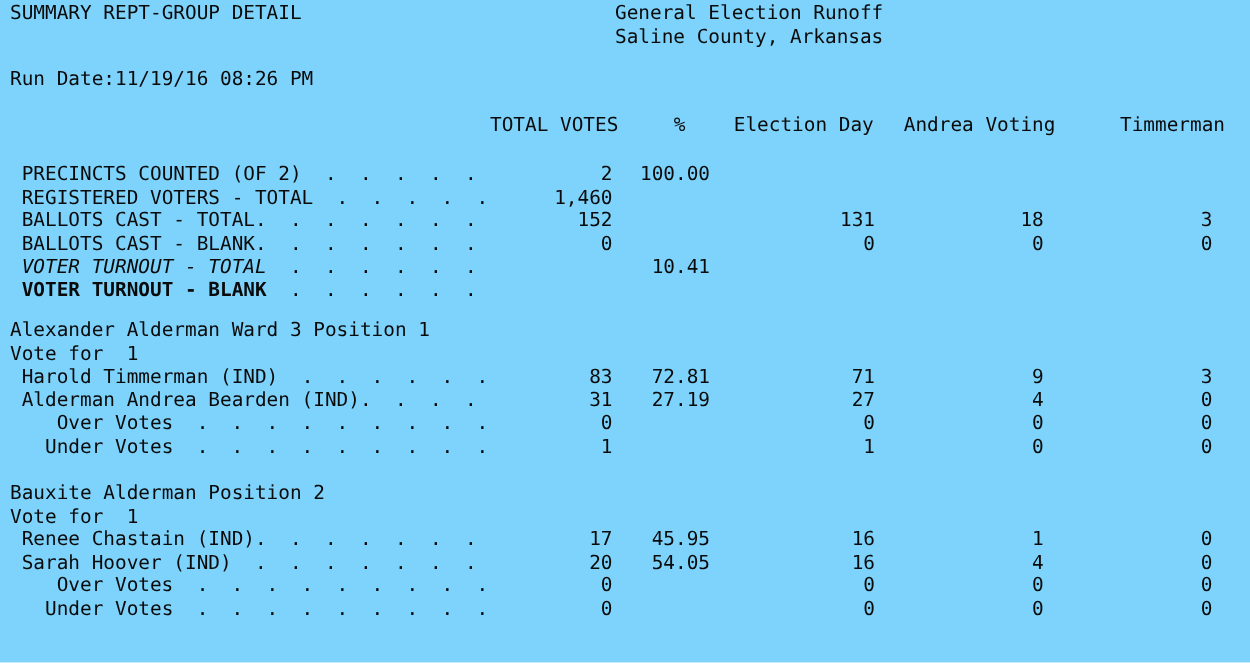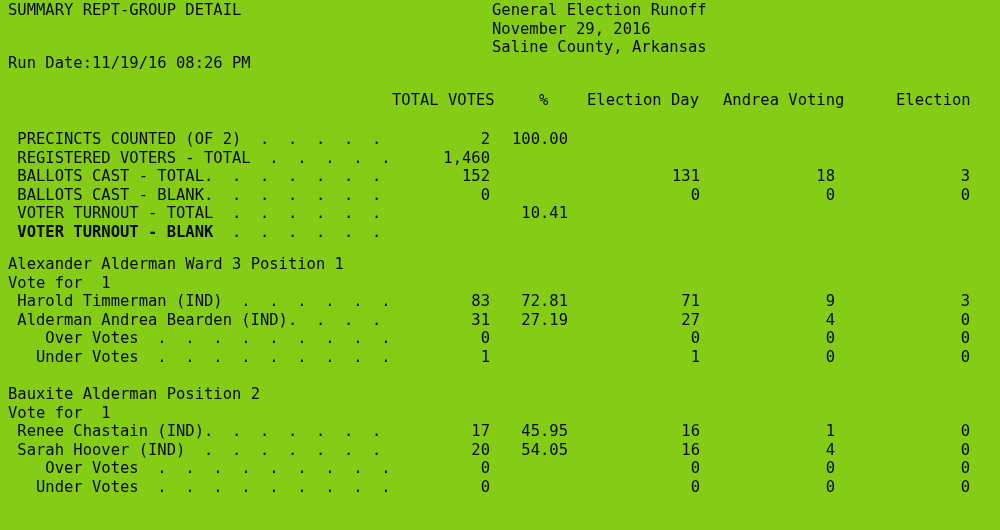--- a/index.html
+++ b/index.html
@@ -4,21 +4,21 @@
 <style>
   html, body {
     margin: 0;
     padding: 0;
     background: #ffffff;
   }
   .page {
     position: relative;
     width: 1000px;
     height: 530px;
-    background: #84cc16;
+    background: #7dd3fc;
     color: #0a0a0a;
     font-family: "DejaVu Sans Mono", "Liberation Mono", monospace;
     font-size: 15.5px;
     overflow: hidden;
   }
   .line {
     position: absolute;
     white-space: pre;
   }
   .report-title { left: 8px; top: 1px; }
@@ -78,38 +78,37 @@
 </head>
 <body>
 
 <div class="page">
 
   <div class="line report-title">SUMMARY REPT-GROUP DETAIL</div>
   <div class="line run-date">Run Date:11/19/16 08:26 PM</div>
 
   <div class="election-block">
     <div>General Election Runoff</div>
-    <div>November 29, 2016</div>
     <div>Saline County, Arkansas</div>
   </div>
 
   <div class="colheads">
     <span class="ch" style="left:392px">TOTAL VOTES</span>
     <span class="ch" style="left:539px">%</span>
     <span class="ch" style="left:587px">Election Day</span>
     <span class="ch" style="left:723px">Andrea Voting</span>
-    <span class="ch" style="left:896px">Election</span>
+    <span class="ch" style="left:896px">Timmerman</span>
   </div>
 
   <div id="stats" class="section" style="top:130px">
       <div class="row"><span class="lbl" style="padding-left: 9.33px;">PRECINCTS COUNTED (OF 2)</span><span class="dots">  .  .  .  .  .  .  .  .  .  .  .  .  .  .  .  .  .  .  .  .  .  .  .  .  .  .  .  .  .  .  .  .  .  .  .  .  .  .  .  .  </span><span class="c tv">2</span><span class="c pct">100.00</span><span class="c ed"></span><span class="c ev"></span><span class="c ab"></span></div>
       <div class="row"><span class="lbl" style="padding-left: 9.33px;">REGISTERED VOTERS - TOTAL</span><span class="dots">  .  .  .  .  .  .  .  .  .  .  .  .  .  .  .  .  .  .  .  .  .  .  .  .  .  .  .  .  .  .  .  .  .  .  .  .  .  .  .  .  </span><span class="c tv">1,460</span><span class="c pct"></span><span class="c ed"></span><span class="c ev"></span><span class="c ab"></span></div>
       <div class="row"><span class="lbl" style="padding-left: 9.33px;">BALLOTS CAST - TOTAL.</span><span class="dots">  .  .  .  .  .  .  .  .  .  .  .  .  .  .  .  .  .  .  .  .  .  .  .  .  .  .  .  .  .  .  .  .  .  .  .  .  .  .  .  .  </span><span class="c tv">152</span><span class="c pct"></span><span class="c ed">131</span><span class="c ev">18</span><span class="c ab">3</span></div>
       <div class="row"><span class="lbl" style="padding-left: 9.33px;">BALLOTS CAST - BLANK.</span><span class="dots">  .  .  .  .  .  .  .  .  .  .  .  .  .  .  .  .  .  .  .  .  .  .  .  .  .  .  .  .  .  .  .  .  .  .  .  .  .  .  .  .  </span><span class="c tv">0</span><span class="c pct"></span><span class="c ed">0</span><span class="c ev">0</span><span class="c ab">0</span></div>
-      <div class="row"><span class="lbl" style="padding-left: 9.33px;">VOTER TURNOUT - TOTAL</span><span class="dots">  .  .  .  .  .  .  .  .  .  .  .  .  .  .  .  .  .  .  .  .  .  .  .  .  .  .  .  .  .  .  .  .  .  .  .  .  .  .  .  .  </span><span class="c tv"></span><span class="c pct">10.41</span><span class="c ed"></span><span class="c ev"></span><span class="c ab"></span></div>
+      <div class="row"><span class="lbl" style="padding-left: 9.33px; font-style: italic;">VOTER TURNOUT - TOTAL</span><span class="dots">  .  .  .  .  .  .  .  .  .  .  .  .  .  .  .  .  .  .  .  .  .  .  .  .  .  .  .  .  .  .  .  .  .  .  .  .  .  .  .  .  </span><span class="c tv"></span><span class="c pct">10.41</span><span class="c ed"></span><span class="c ev"></span><span class="c ab"></span></div>
       <div class="row"><span class="lbl" style="padding-left: 9.33px; font-weight: bold;">VOTER TURNOUT - BLANK</span><span class="dots">  .  .  .  .  .  .  .  .  .  .  .  .  .  .  .  .  .  .  .  .  .  .  .  .  .  .  .  .  .  .  .  .  .  .  .  .  .  .  .  .  </span><span class="c tv"></span><span class="c pct"></span><span class="c ed"></span><span class="c ev"></span><span class="c ab"></span></div>
     </div>
 
   <div id="contests">
       <div class="section" style="top: 255px;">
         <div class="tline">Alexander Alderman Ward 3 Position 1</div>
         <div class="tline">Vote for  1</div>
         <div class="row"><span class="lbl" style="padding-left: 9.33px;">Harold Timmerman (IND)</span><span class="dots">  .  .  .  .  .  .  .  .  .  .  .  .  .  .  .  .  .  .  .  .  .  .  .  .  .  .  .  .  .  .  .  .  .  .  .  .  .  .  .  .  </span><span class="c tv">83</span><span class="c pct">72.81</span><span class="c ed">71</span><span class="c ev">9</span><span class="c ab">3</span></div>
         <div class="row"><span class="lbl" style="padding-left: 9.33px;">Alderman Andrea Bearden (IND).</span><span class="dots">  .  .  .  .  .  .  .  .  .  .  .  .  .  .  .  .  .  .  .  .  .  .  .  .  .  .  .  .  .  .  .  .  .  .  .  .  .  .  .  .  </span><span class="c tv">31</span><span class="c pct">27.19</span><span class="c ed">27</span><span class="c ev">4</span><span class="c ab">0</span></div>
         <div class="row"><span class="lbl" style="padding-left: 37.32px;">Over Votes</span><span class="dots">  .  .  .  .  .  .  .  .  .  .  .  .  .  .  .  .  .  .  .  .  .  .  .  .  .  .  .  .  .  .  .  .  .  .  .  .  .  .  .  .  </span><span class="c tv">0</span><span class="c pct"></span><span class="c ed">0</span><span class="c ev">0</span><span class="c ab">0</span></div>

